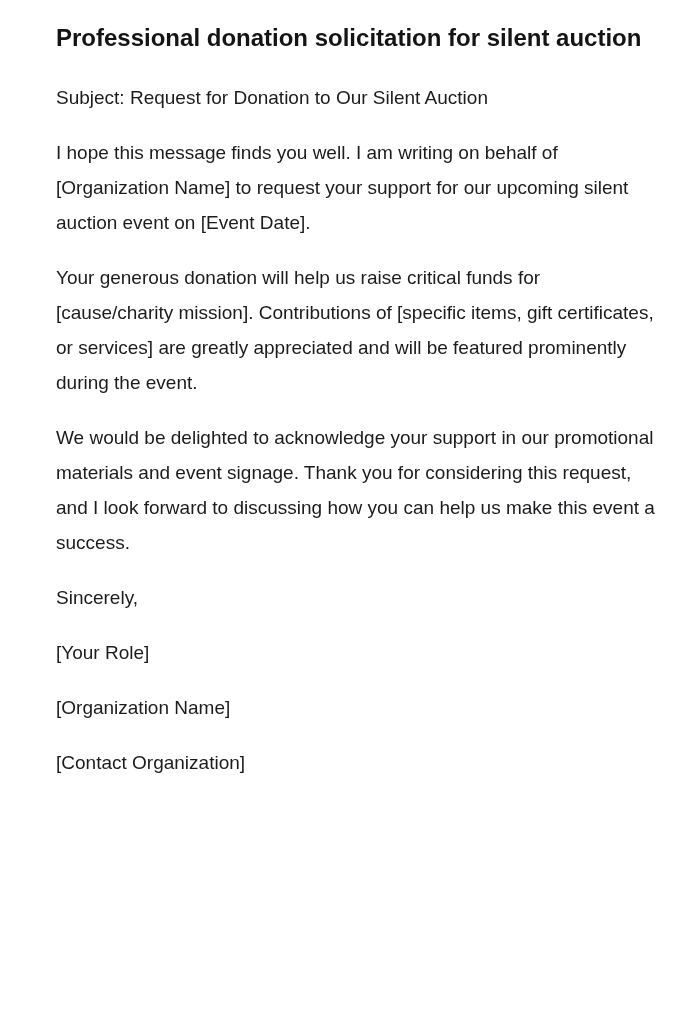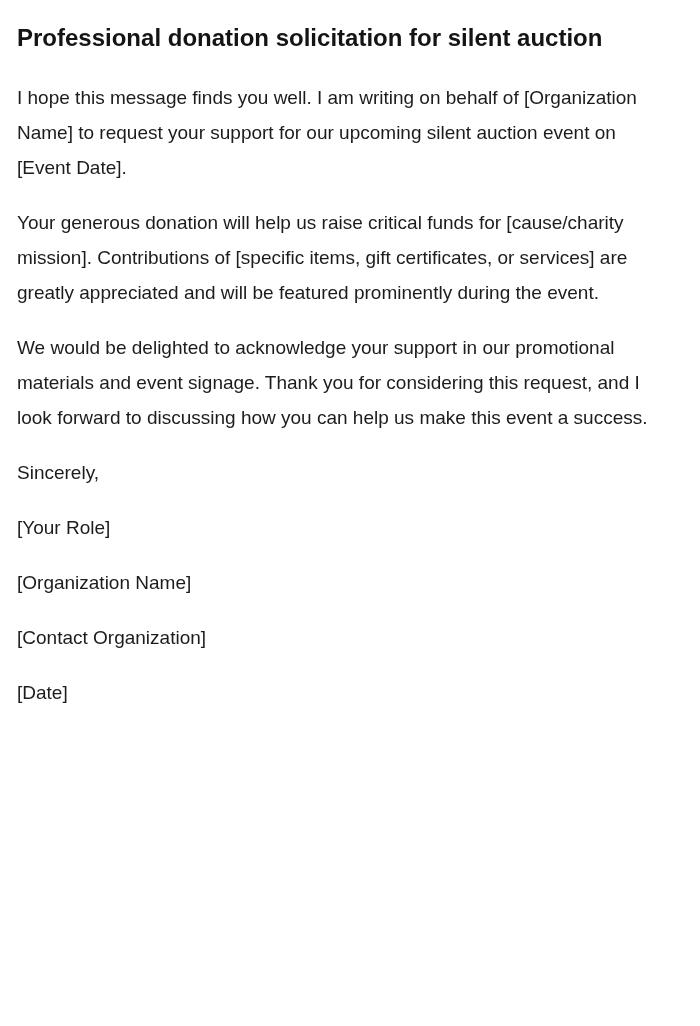--- a/index.html
+++ b/index.html
@@ -10,21 +10,21 @@
   body {
     width: 700px;
     min-height: 1026px;
     font-family: "Liberation Sans", "DejaVu Sans", sans-serif;
     color: #1c1c1e;
     -webkit-font-smoothing: antialiased;
   }
   .document {
     box-sizing: border-box;
     width: 700px;
-    padding: 16px 40px 40px 17px;
+    padding: 16px 40px 40px 56px;
   }
   .doc-title {
     margin: 0 0 10px 0;
     font-size: 24px;
     line-height: 44px;
     font-weight: 700;
     letter-spacing: 0;
     color: #141416;
   }
   .doc-paragraph {
@@ -34,32 +34,32 @@
     font-weight: 400;
   }
 </style>
 </head>
 <body style="color: rgb(28, 28, 30); background: rgb(255, 255, 255);">
 
 <main class="document">
 
   <h1 class="doc-title">Professional donation solicitation for silent auction</h1>
 
+  <p class="doc-paragraph">Subject: Request for Donation to Our Silent Auction</p>
 
 
   <p class="doc-paragraph">I hope this message finds you well. I am writing on behalf of [Organization Name] to request your support for our upcoming silent auction event on [Event Date].</p>
 
   <p class="doc-paragraph">Your generous donation will help us raise critical funds for [cause/charity mission]. Contributions of [specific items, gift certificates, or services] are greatly appreciated and will be featured prominently during the event.</p>
 
   <p class="doc-paragraph">We would be delighted to acknowledge your support in our promotional materials and event signage. Thank you for considering this request, and I look forward to discussing how you can help us make this event a success.</p>
 
   <p class="doc-paragraph">Sincerely,</p>
 
   <p class="doc-paragraph">[Your Role]</p>
 
 
   <p class="doc-paragraph">[Organization Name]</p>
 
   <p class="doc-paragraph">[Contact Organization]</p>
 
-  <p class="doc-paragraph">[Date]</p>
 
 </main>
 
 </body></html>

